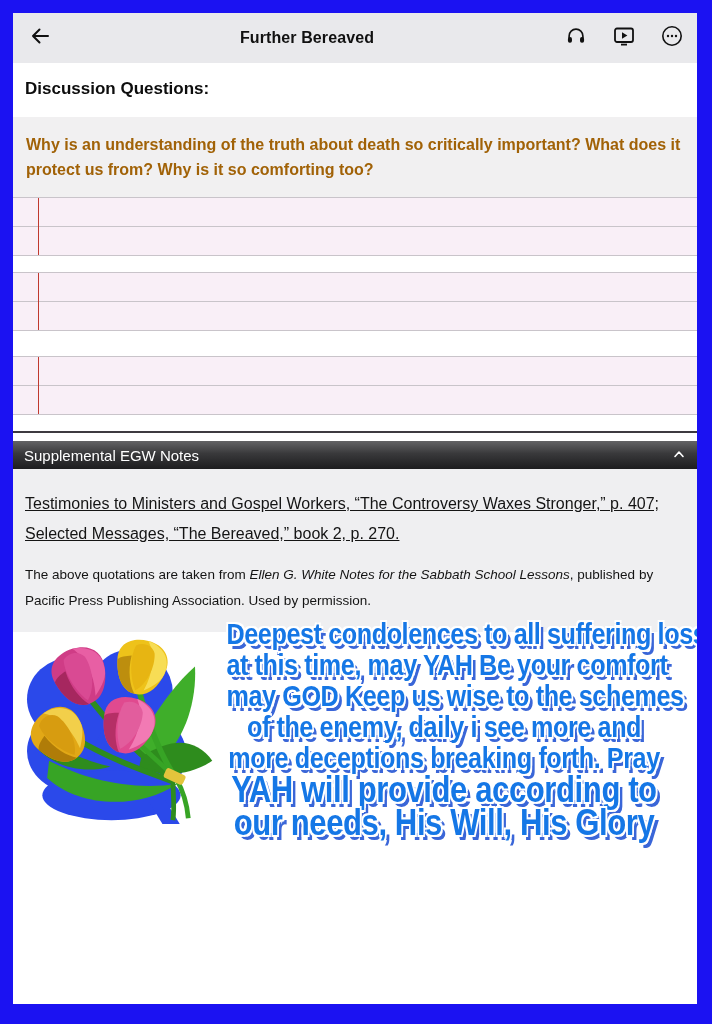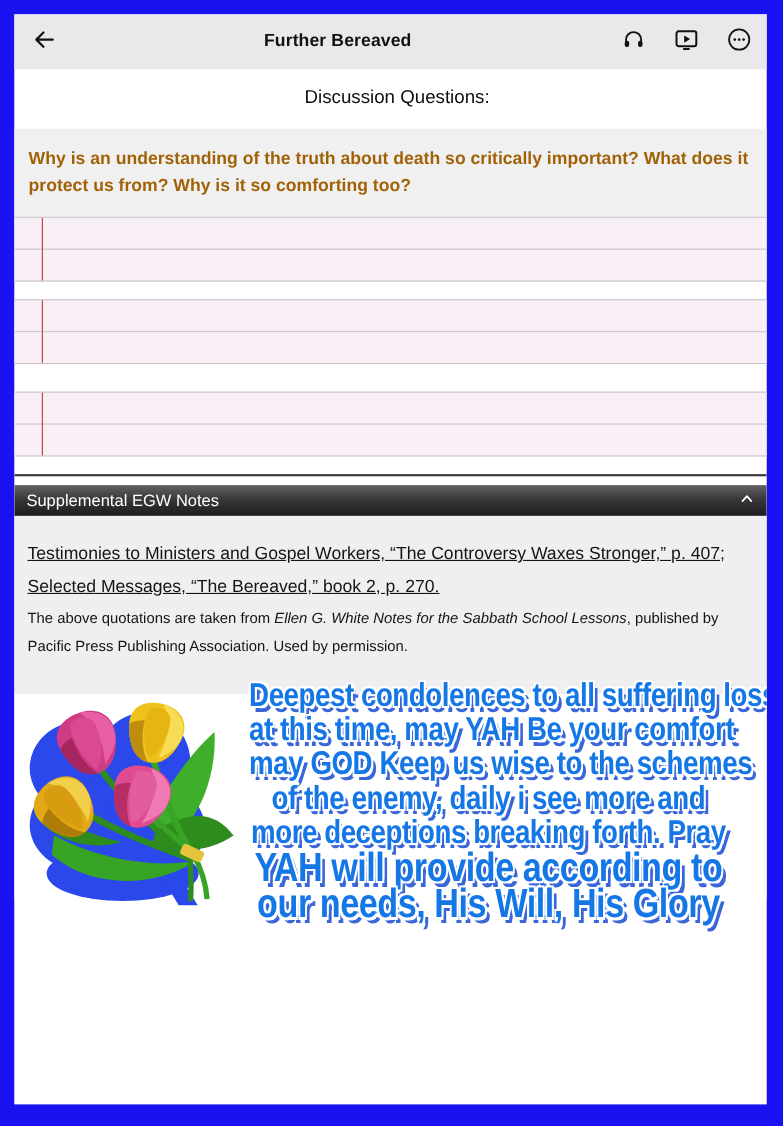--- a/index.html
+++ b/index.html
@@ -9,35 +9,35 @@
 
   
   .topbar{height:50px;background:#e9e9ec;display:flex;align-items:center;padding:0 12px;box-sizing:border-box;}
   .back-btn{width:30px;height:30px;display:flex;align-items:center;justify-content:center;cursor:pointer;flex:0 0 auto;}
   .topbar-title{flex:1;text-align:center;font-weight:bold;font-size:16px;color:#111;letter-spacing:.1px;}
   .topbar-icons{display:flex;gap:22px;align-items:center;flex:0 0 auto;margin-left:4px;}
   .icon-btn{width:26px;height:26px;display:flex;align-items:center;justify-content:center;cursor:pointer;}
 
   
   .main{padding:0;}
-  .dq-heading{margin:16px 0 18px 12px;font-weight:normal;font-size:17px;color:#0d0d0d;text-align:center;}
+  .dq-heading{margin:16px 0 18px 12px;font-weight:bold;font-size:17px;color:#0d0d0d;}
   .q-block{background:#f1f0f1;padding:15px 13px;font-weight:bold;font-size:16px;line-height:25px;color:#a16207;}
   .answer{position:relative;height:57px;background:#f9eff7;border-top:1px solid #c9c4ca;border-bottom:1px solid #c9c4ca;}
   .answer .mid-line{position:absolute;left:0;right:0;top:28px;height:1px;background:#c9c4ca;}
   .answer .red-line{position:absolute;left:25px;top:0;bottom:0;width:1px;background:#c0392f;}
   .gap16{height:16px;} .gap25{height:25px;}
 
   
   .sep-line{height:2px;background:#3d3a40;margin-top:16px;}
   .egw-bar{margin-top:8px;height:28px;background:linear-gradient(180deg,#636365 0%,#39393b 45%,#1d1d1f 100%);
     display:flex;align-items:center;justify-content:space-between;padding:0 11px;box-sizing:border-box;cursor:pointer;gap:48px;}
   .egw-bar-title{color:#fff;font-size:15px;}
   .notes{background:#efeff1;padding:20px 12px 18px 12px;min-height:124px;box-sizing:content-box;}
   .citation{font-size:16px;line-height:30px;color:#141414;text-decoration:underline;}
-  .permission{font-size:13.5px;line-height:26px;color:#141414;}
+  .permission{margin-top:13px;font-size:13.5px;line-height:26px;color:#141414;}
   .permission .ital{font-style:italic;}
 
   
   .footer{position:relative;height:187px;background:#ffffff;}
   .bouquet{position:absolute;left:6px;top:0px;width:208px;height:192px;z-index:2;}
   .msg{position:absolute;left:172px;right:-6px;top:-14px;z-index:3;text-align:center;}
   .msg-line{white-space:nowrap;font-weight:bold;font-size:30px;line-height:31px;letter-spacing:-0.5px;
     color:#1577e6;transform:scaleX(0.84);transform-origin:50% 50%;
     text-shadow:-2px -2px 0 #fff,2px -2px 0 #fff,-2px 2px 0 #fff,2px 2px 0 #fff,5px 5px 0 #3a66d8;}
   .msg-line.big{font-size:37px;line-height:33px;}

